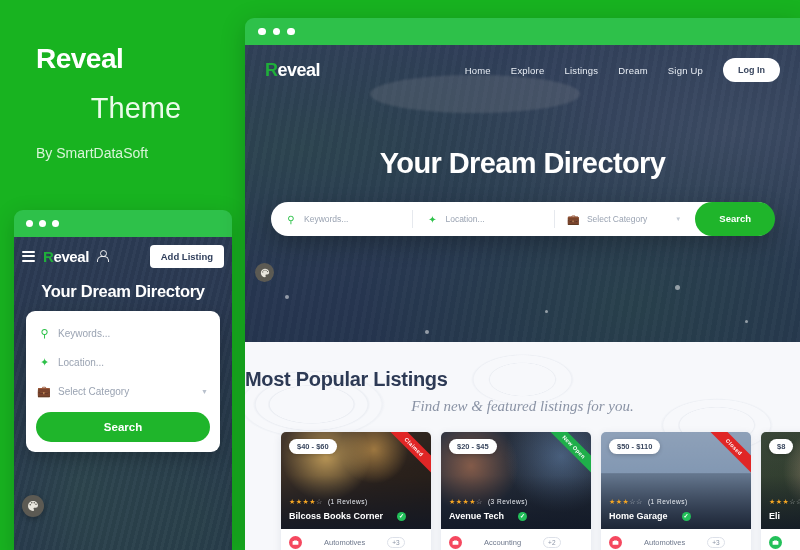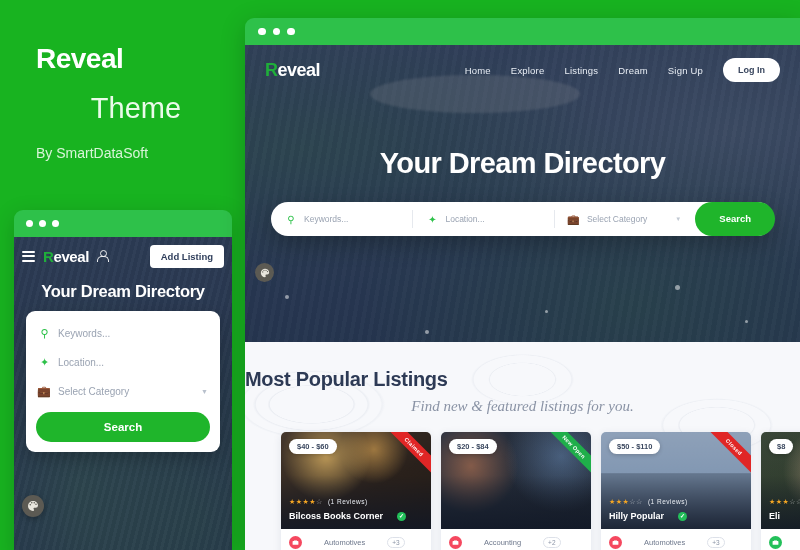--- a/index.html
+++ b/index.html
@@ -417,22 +417,29 @@
                   </svg>
                 </span>
               <span class="cat-name">Automotives</span>
               <span class="cat-more">+3</span>
             </div>
           </div>
 
           <div class="card">
             <div class="card-img ph2">
               <div class="img-shade"></div>
-              <span class="price">$20 - $84</span>
+              <span class="price">$20 - $45</span>
               <span class="ribbon rib-green">New Open</span>
+              <div class="card-meta">
+                <span class="stars">★★★★<span class="off">☆</span><span class="rev">(3 Reviews)</span></span>
+                <div class="card-name">
+                  <span>Avenue Tech</span>
+                  <span class="verified">✓</span>
+                </div>
+              </div>
             </div>
             <div class="card-foot">
               <span class="cat-icon">
                   <svg viewBox="0 0 24 24" fill="#fff">
                     <path d="M9 4h6a2 2 0 012 2v1h3a2 2 0 012 2v9a2 2 0 01-2 2H4a2 2 0 01-2-2V9a2 2 0 012-2h3V6a2 2 0 012-2zm0 3h6V6H9v1z"></path>
                   </svg>
                 </span>
               <span class="cat-name">Accounting</span>
               <span class="cat-more">+2</span>
             </div>
@@ -440,21 +447,21 @@
 
           <div class="card">
             <div class="card-img ph3">
               <div class="img-shade"></div>
               <span class="flag"></span>
               <span class="price">$50 - $110</span>
               <span class="ribbon rib-red">Closed</span>
               <div class="card-meta">
                 <span class="stars">★★★<span class="off">☆☆</span><span class="rev">(1 Reviews)</span></span>
                 <div class="card-name">
-                  <span>Hilly Popular</span>
+                  <span>Home Garage</span>
                   <span class="verified">✓</span>
                 </div>
               </div>
             </div>
             <div class="card-foot">
               <span class="cat-icon">
                   <svg viewBox="0 0 24 24" fill="#fff">
                     <path d="M9 4h6a2 2 0 012 2v1h3a2 2 0 012 2v9a2 2 0 01-2 2H4a2 2 0 01-2-2V9a2 2 0 012-2h3V6a2 2 0 012-2zm0 3h6V6H9v1z"></path>
                   </svg>
                 </span>

